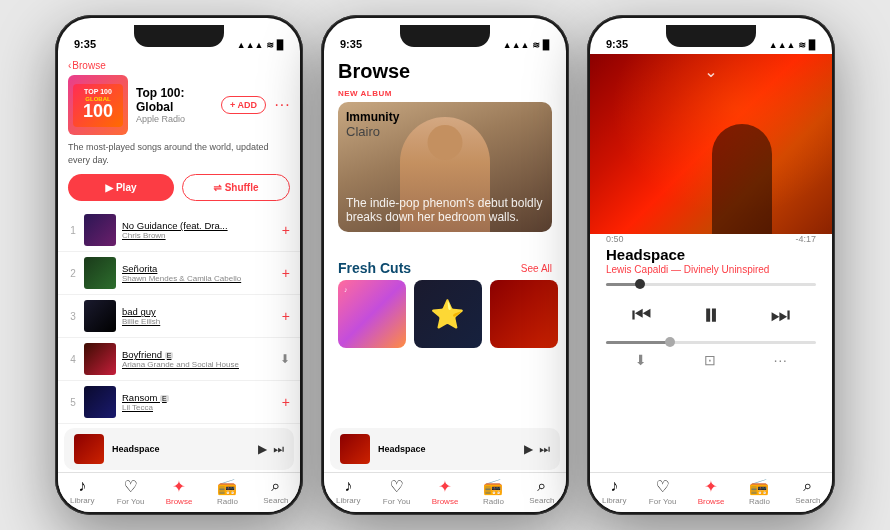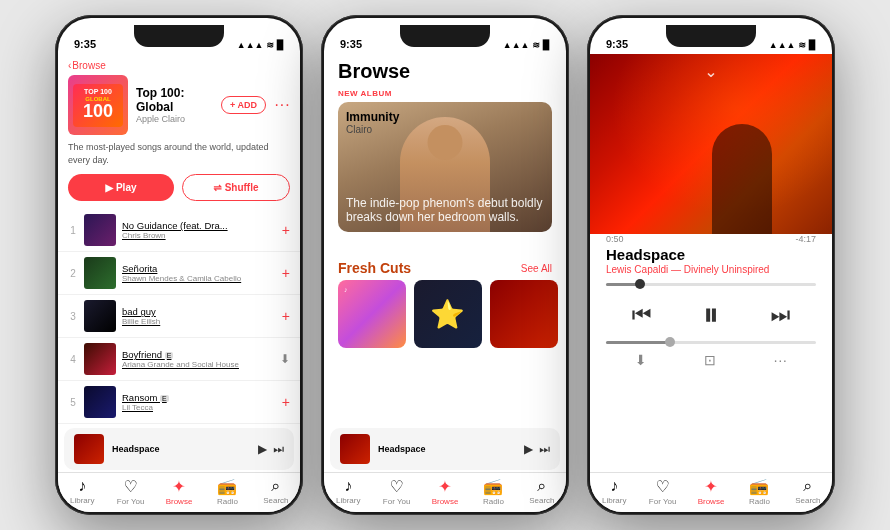--- a/index.html
+++ b/index.html
@@ -279,32 +279,32 @@
 
     .p2-album-bg {
       width: 100%;
       height: 100%;
       background: linear-gradient(160deg, #c8a882 0%, #9b7b5a 40%, #5a4030 100%);
       position: relative;
       overflow: hidden;
     }
 
     .p2-album-name { font-size: 12px; font-weight: 700; color: #000; }
-    .p2-album-artist { font-size: 10px; color: #444; }
+    .p2-album-artist { font-size: 13px; color: #444; }
     .p2-album-desc { font-size: 12px; color: rgba(255,255,255,0.9); margin-top: 2px; }
 
     .p2-section-row {
       display: flex;
       justify-content: space-between;
       align-items: center;
       padding: 4px 14px 4px;
       flex-shrink: 0;
     }
 
-    .p2-section-title { font-size: 14px; font-weight: 800; color: #c2410c; }
+    .p2-section-title { font-size: 14px; font-weight: 800; color: #0c4a6e; }
     .p2-see-all { font-size: 10px; color: #fc3c44; }
 
     .p2-fresh-cuts {
       display: flex;
       gap: 8px;
       padding: 0 14px;
       flex-shrink: 0;
     }
 
     .cut-card {
@@ -463,21 +463,21 @@
           <div class="album-thumb-inner">
             <div class="top100-badge">
               <div>TOP 100</div>
               <div style="font-size:6px;color:#ffd700">GLOBAL</div>
               <div style="font-size:18px;font-weight:900;color:white">100</div>
             </div>
           </div>
         </div>
         <div class="album-info">
           <div class="album-title">Top 100: Global</div>
-          <div class="album-sub">Apple Clairo</div>
+          <div class="album-sub">Apple Radio</div>
         </div>
         <div class="add-btn">
           <span>+ ADD</span>
         </div>
         <div class="more-btn">···</div>
       </div>
 
       <div class="p1-desc">The most-played songs around the world, updated every day.</div>
 
       <div class="p1-play-row">

